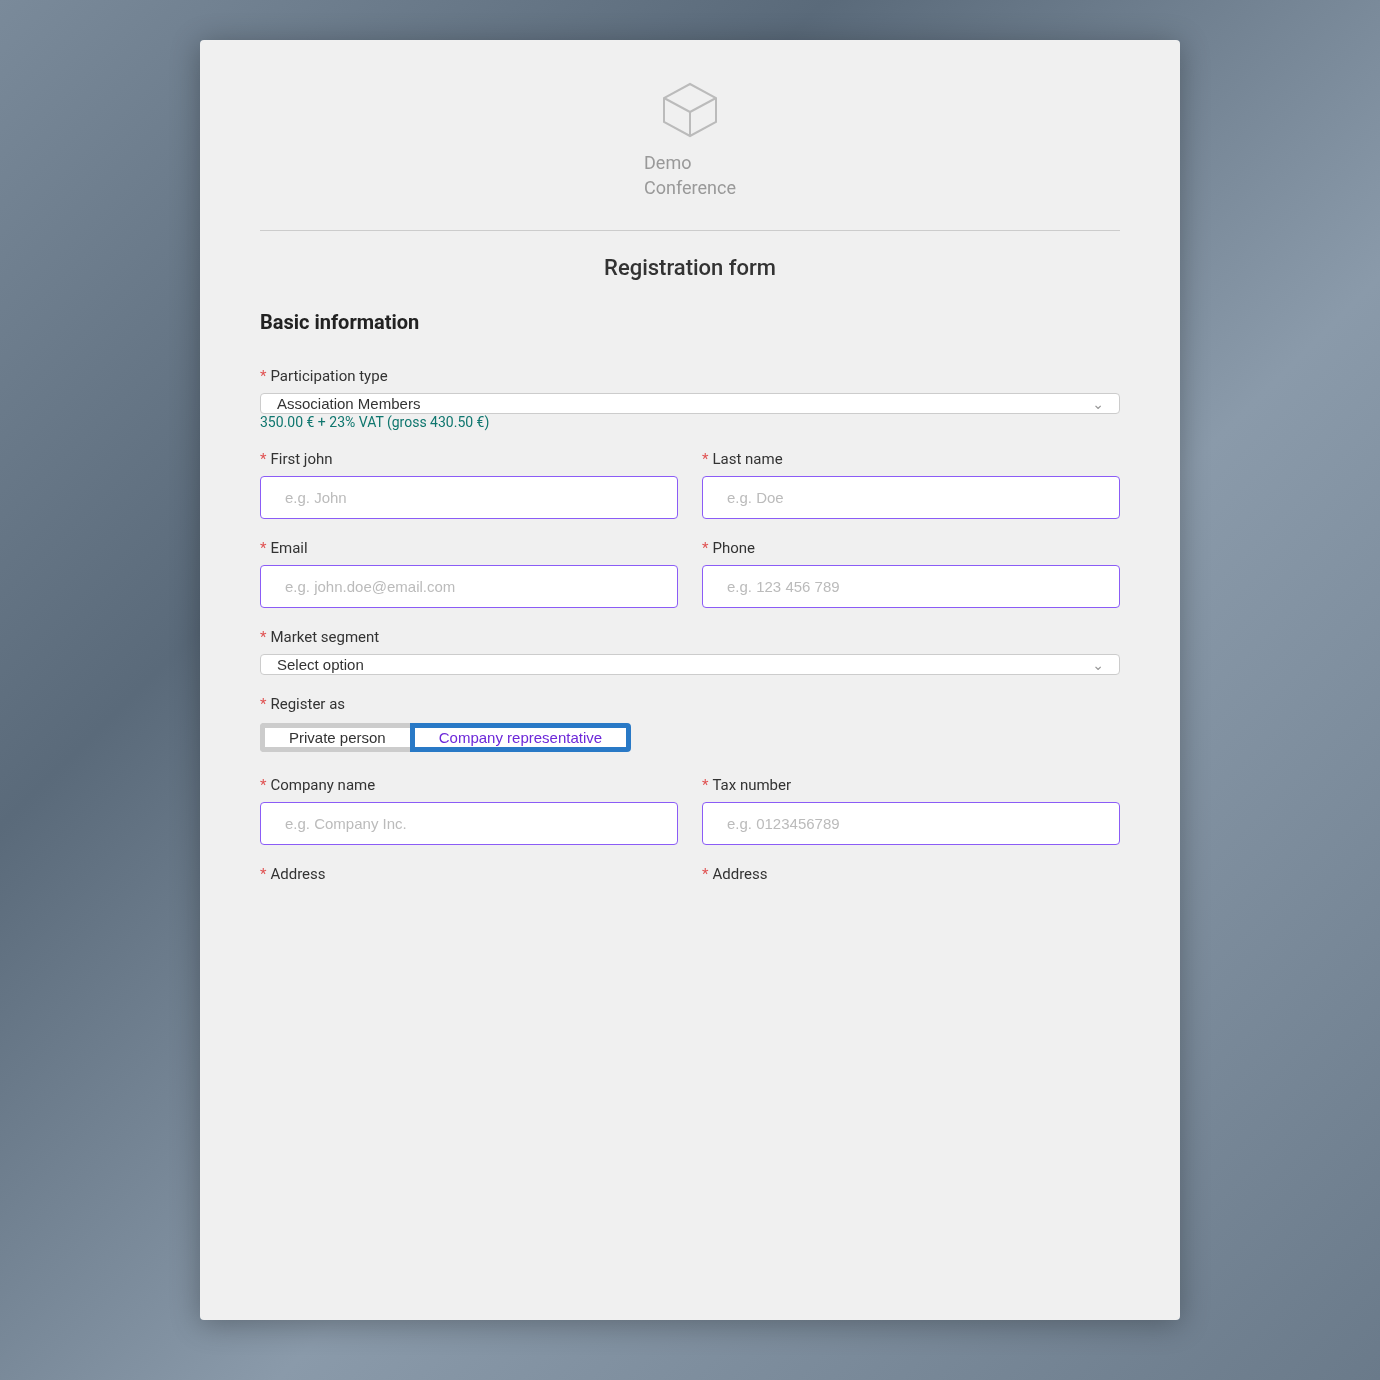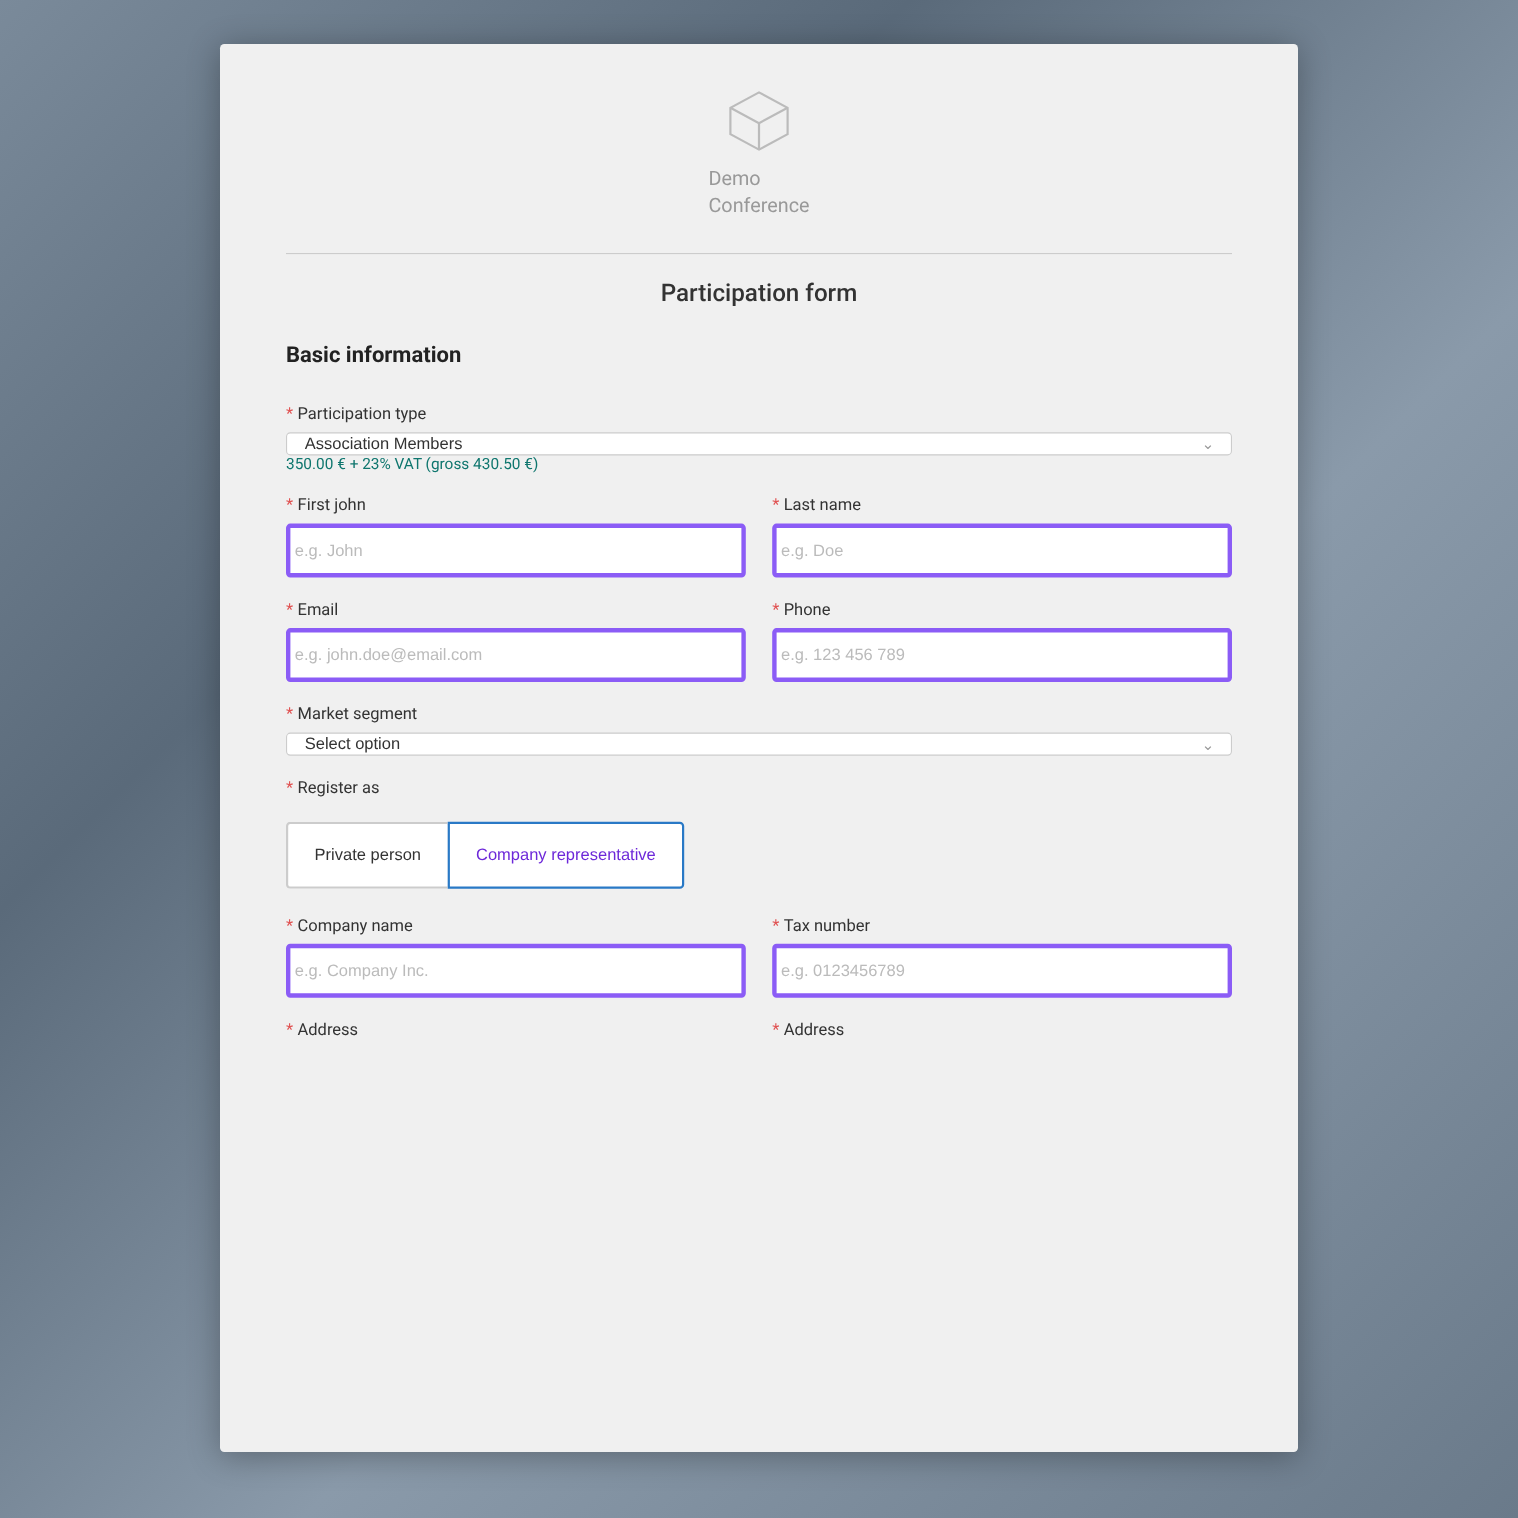--- a/index.html
+++ b/index.html
@@ -124,49 +124,48 @@
       display: flex;
       gap: 24px;
     }
 
     .row-fields .field-group {
       flex: 1;
     }
 
     .input-field {
       width: 100%;
-      padding: 12px 4px;
-      border: 4px solid #8b5cf6;
+      padding: 12px 24px;
+      border: 1px solid #8b5cf6;
       border-radius: 4px;
       background: #fff;
       font-size: 15px;
       color: #333;
     }
 
     .input-field::placeholder {
       color: #bbb;
     }
 
     .register-as-group {
       margin-bottom: 24px;
     }
 
     .toggle-buttons {
       display: flex;
       margin-top: 10px;
     }
 
     .toggle-btn {
-      padding: 20px 24px;
-      border: 2px solid #14b8a6;
+      padding: 1px 24px;
+      border: 5px solid #14b8a6;
       background: #fff;
       font-size: 15px;
       cursor: pointer;
       color: #333;
-      margin-top: 12px;
     }
 
     .toggle-btn:first-child {
       border-radius: 4px 0 0 4px;
       border-right: none;
     }
 
     .toggle-btn:last-child {
       border-radius: 0 4px 4px 0;
     }
@@ -198,21 +197,21 @@
       <line x1="30" y1="32" x2="30" y2="56" stroke="#bbb" stroke-width="2"></line>
     </svg>
     <div class="conference-name">
       <span>Demo</span><br>
       <span>Conference</span>
     </div>
   </div>
 
   <hr class="divider">
 
-  <h1 class="form-title">Participation form</h1>
+  <h1 class="form-title">Registration form</h1>
 
   <h2 class="section-title">Basic information</h2>
 
   <div class="field-group">
     <div class="field-label">
       <span class="required-star">*</span>
       <span>Participation type</span>
     </div>
     <div class="select-wrapper">
       <select class="select-field">

